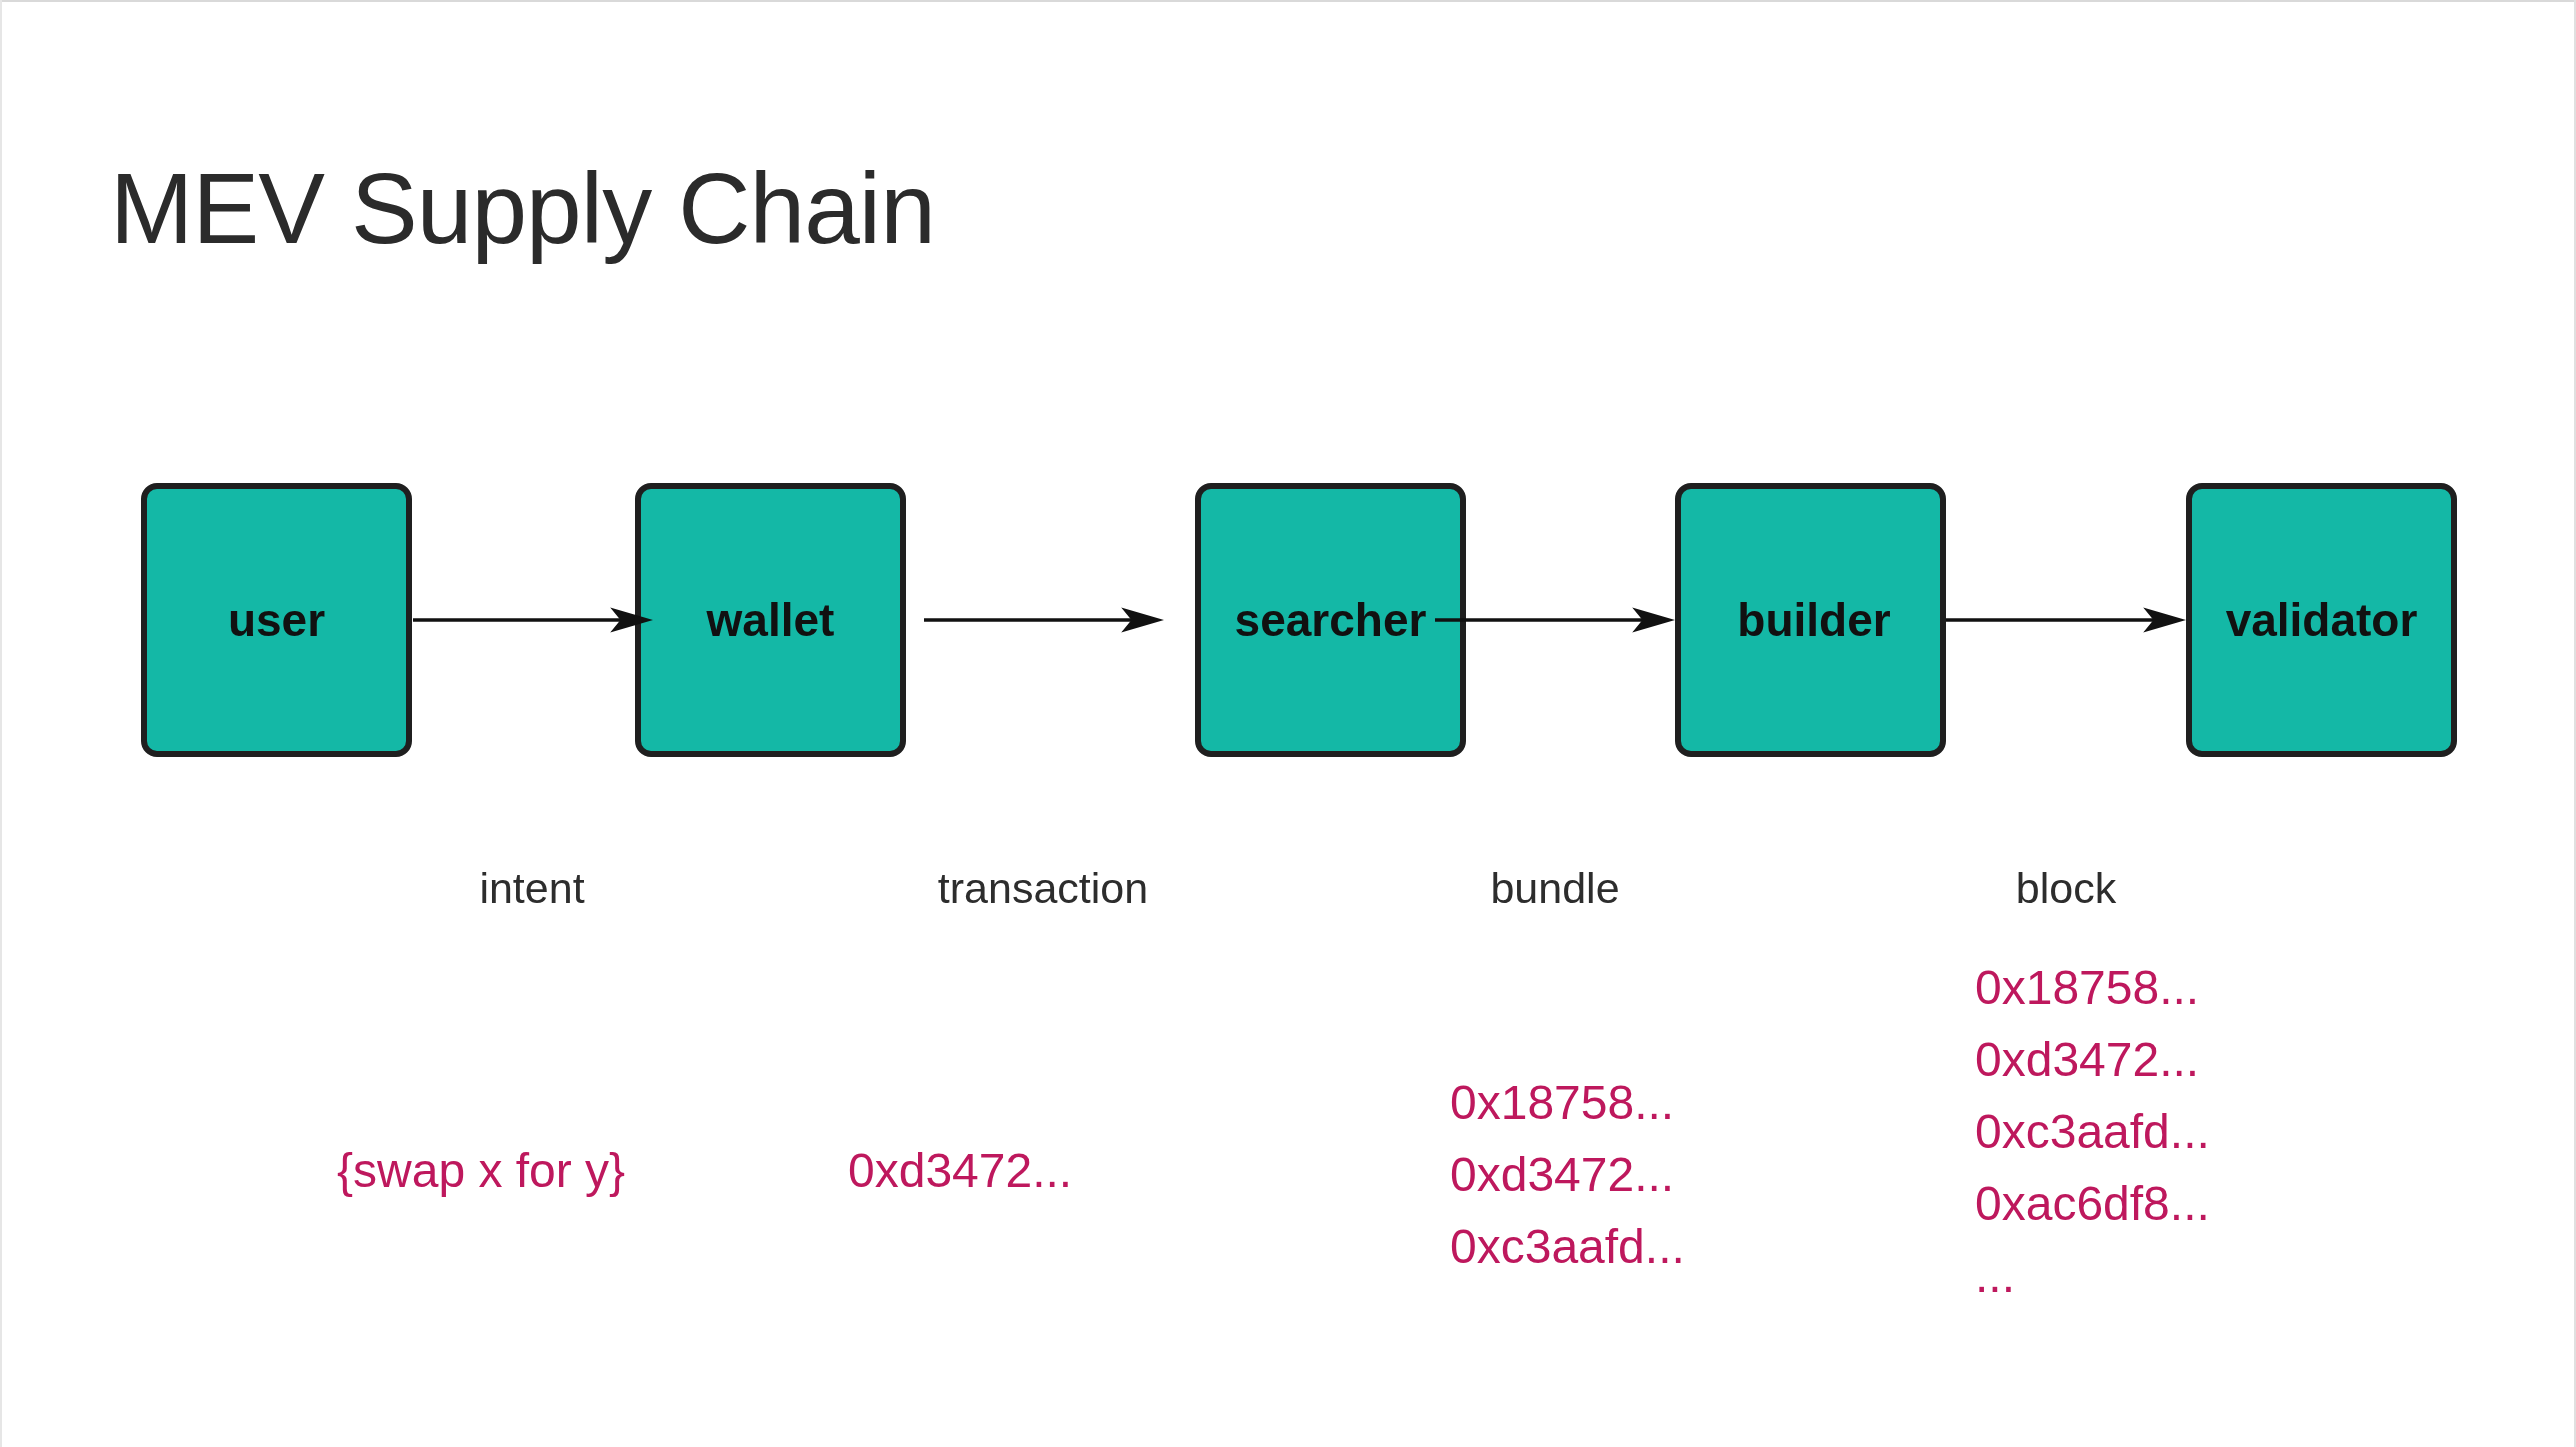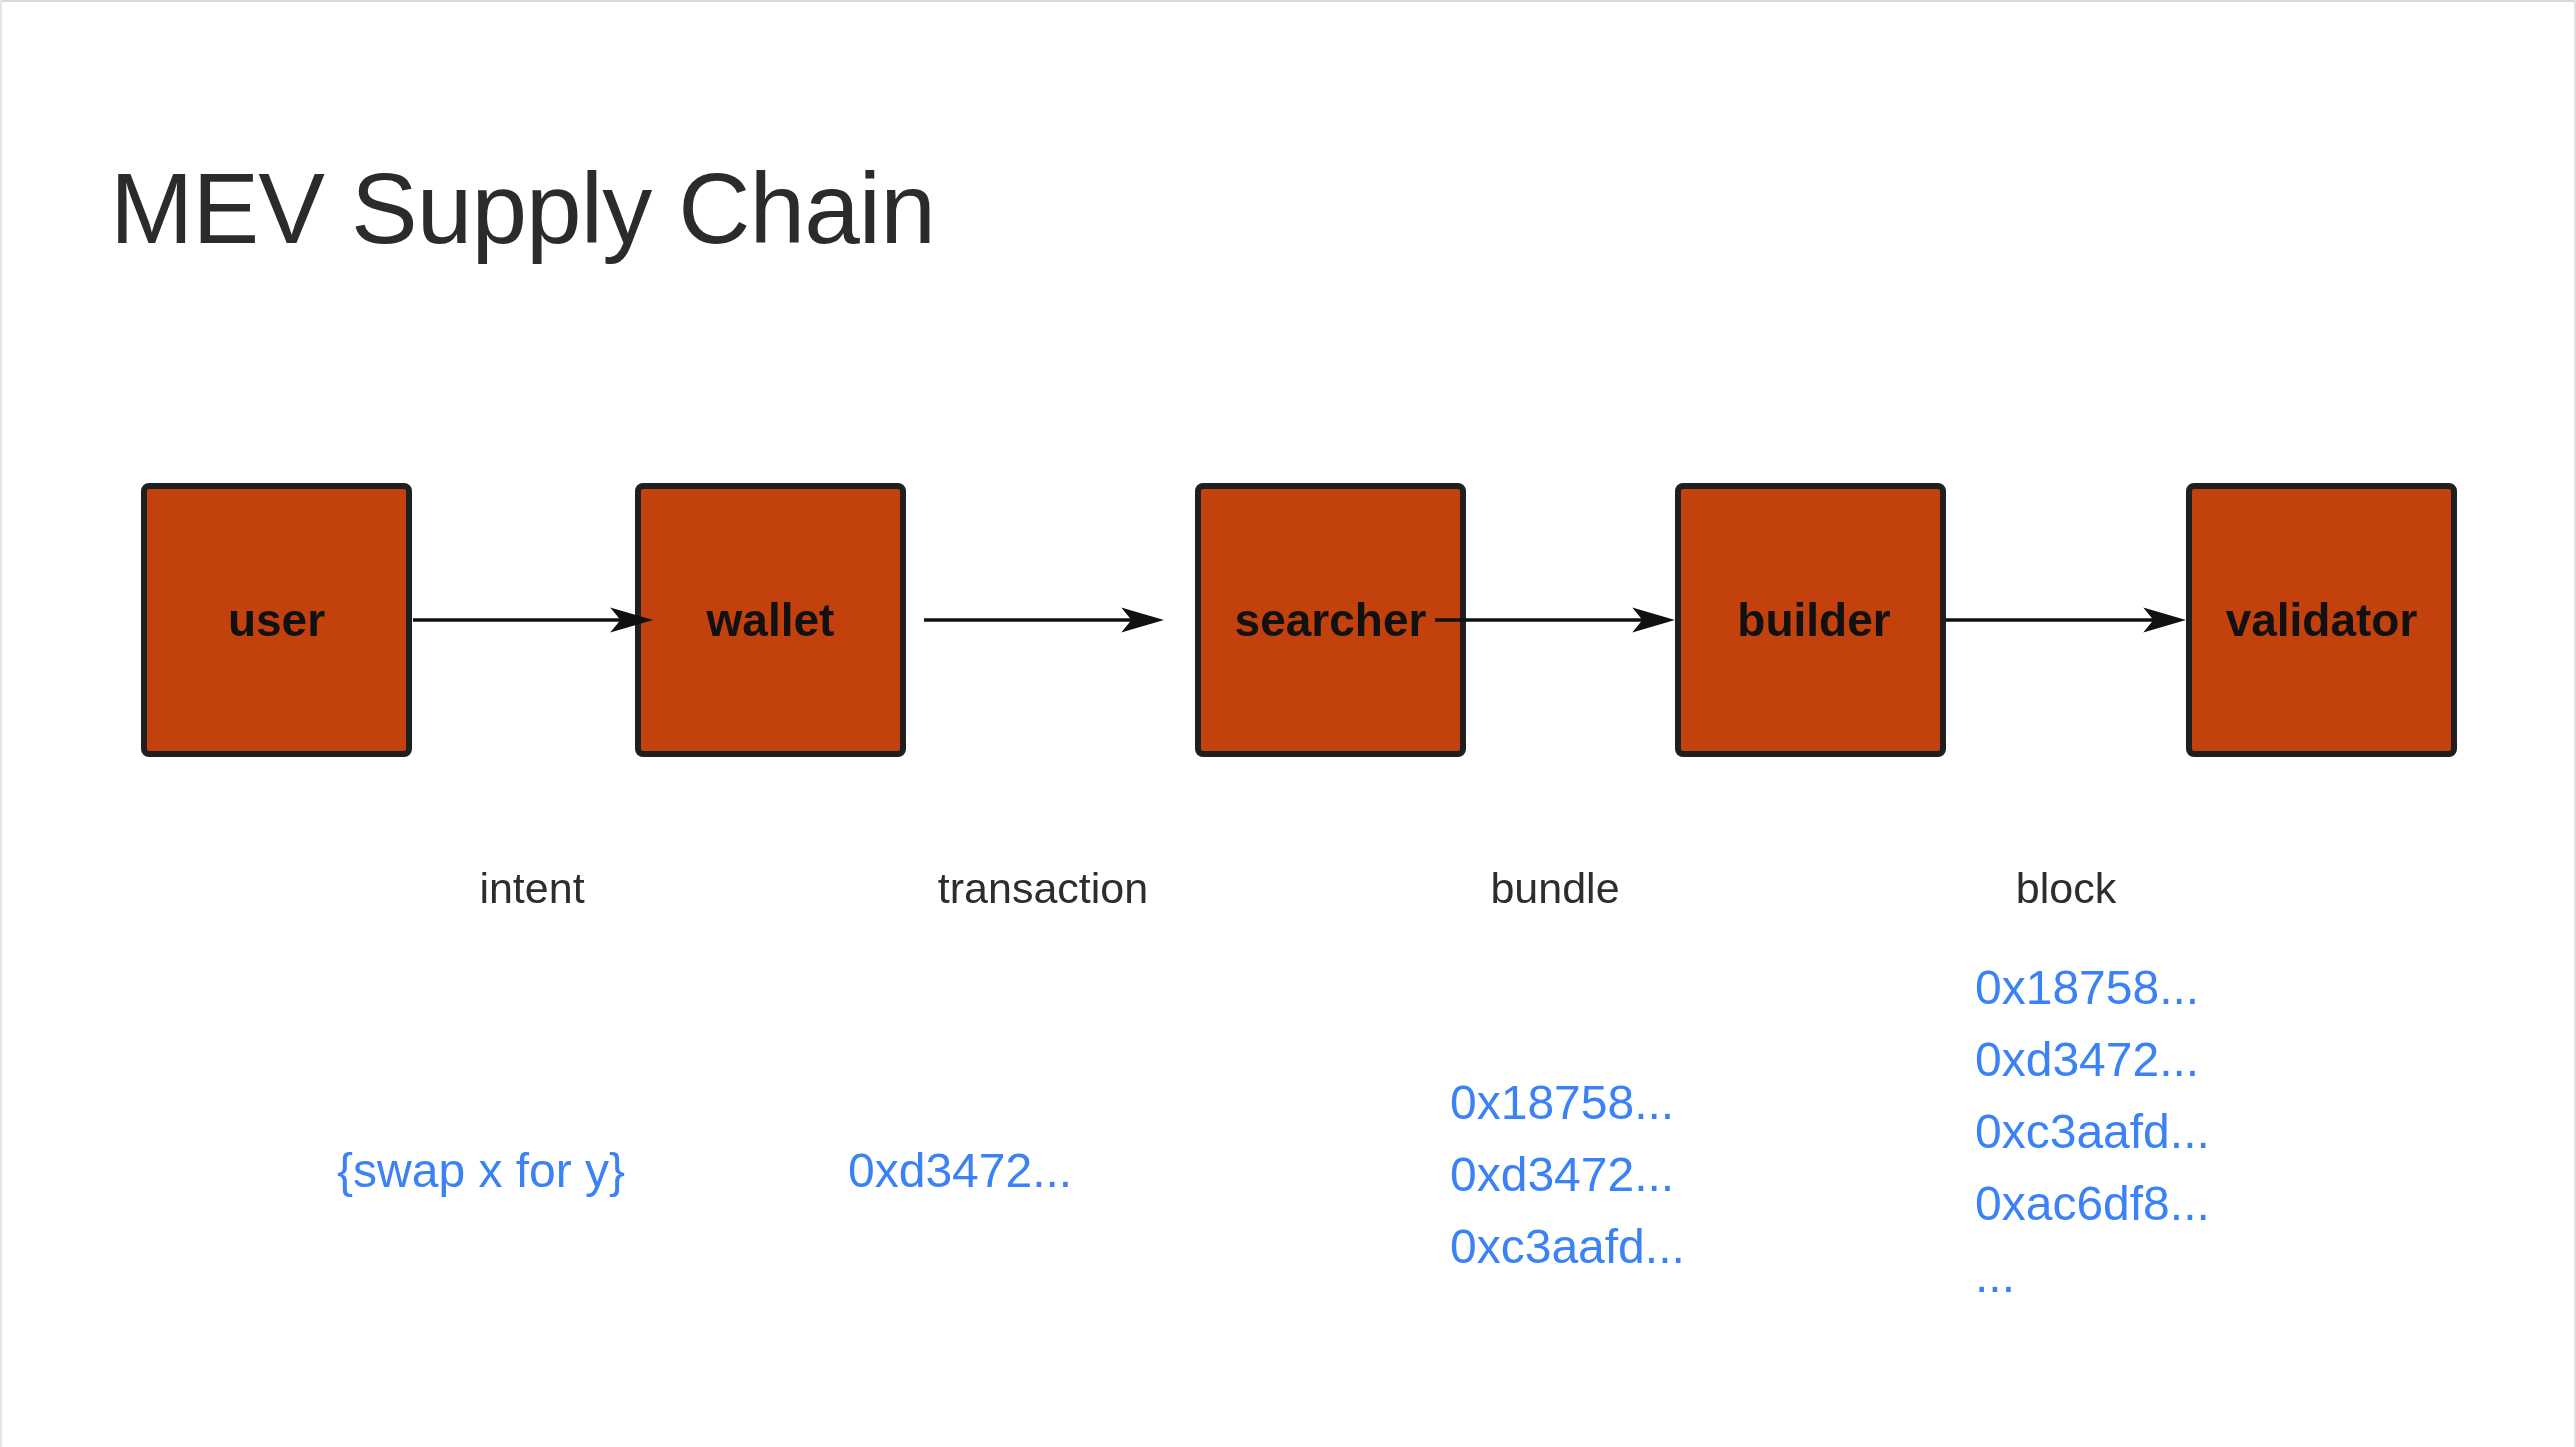--- a/index.html
+++ b/index.html
@@ -32,22 +32,22 @@
     color: #2b2b2b;
     letter-spacing: -0.9px;
     white-space: nowrap;
   }
   .node {
     position: absolute;
     top: 483px;
     width: 271px; height: 274px;
     box-sizing: border-box;
     border: 6.5px solid #1f1f1f;
-    border-radius: 8px;
-    background: #c2410c;
+    border-radius: 16px;
+    background: #14b8a6;
     display: flex; align-items: center; justify-content: center;
   }
   .node .node-label {
     font-size: 46px;
     font-weight: 700;
     color: #111111;
     letter-spacing: 0px;
     white-space: nowrap;
   }
   .node-user      { left: 141px; }
@@ -72,21 +72,21 @@
     white-space: nowrap;
   }
   .artifact-intent      { left: 337px; }
   .artifact-transaction { left: 848px; }
   .artifact-bundle      { left: 1360px; }
   .artifact-block       { left: 1871px; }
 
   .payload {
     position: absolute;
     font-size: 48px;
-    color: #3b82f6;
+    color: #be185d;
     white-space: nowrap;
   }
   .payload-single {
     width: 390px;
     text-align: left;
     top: 1143px;
   }
   .payload-intent      { left: 337px; }
   .payload-transaction { left: 848px; }
   .payload-list span { display: block; line-height: 72px; }

